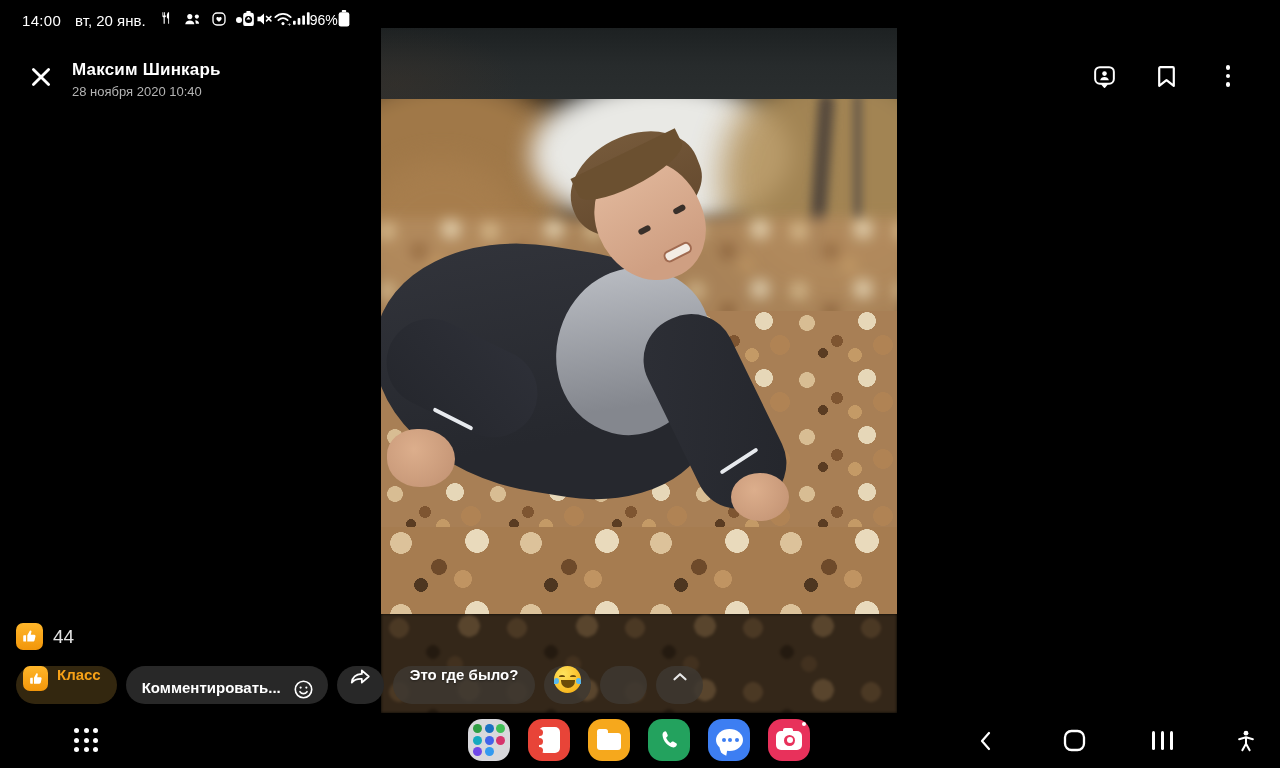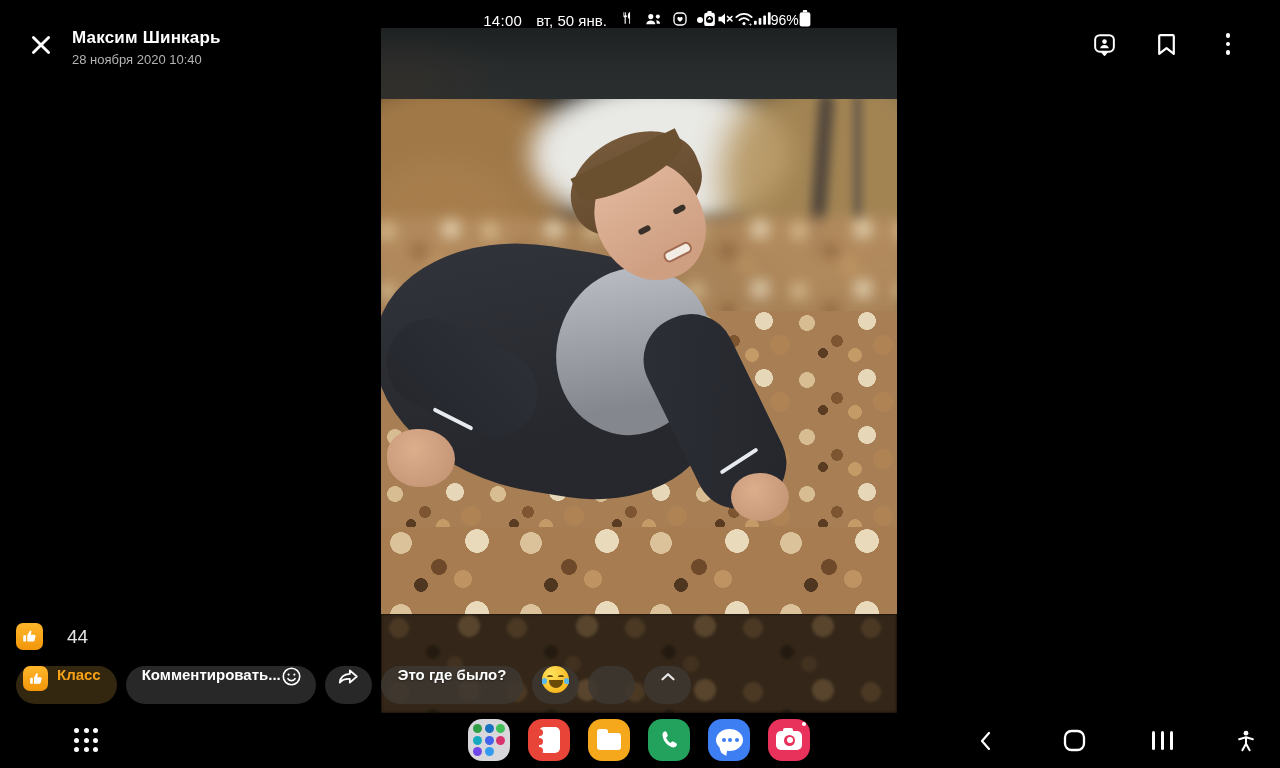--- a/index.html
+++ b/index.html
@@ -1,31 +1,31 @@
 <!DOCTYPE html>
 <html><head>
 <meta charset="utf-8">
 <style>
   * { margin:0; padding:0; box-sizing:border-box; }
   html,body { width:1280px; height:768px; background:#000; overflow:hidden;
     font-family:"Liberation Sans", sans-serif; -webkit-font-smoothing:antialiased; }
 
   
   .status-bar { position:absolute; top:0; left:0; width:1280px; height:28px;
-    background:#000; z-index:50; display:flex; align-items:center; justify-content:center;
+    background:#000; z-index:50; display:flex; align-items:center; justify-content:flex-start;
     color:#fff; font-size:15px; padding:12px 8px 0 22px; }
   .sb-left { display:flex; align-items:center; gap:14px; }
   .sb-left .sb-time { font-weight:400; letter-spacing:.3px; }
   .sb-icons { display:flex; align-items:center; gap:9px; }
   .sb-right { display:flex; align-items:center; }
   .sb-right .pct { font-size:14px; }
   .sb-dot { width:6px; height:6px; border-radius:50%; background:#fff; }
 
   
-  .viewer-header { position:absolute; top:20px; left:0; width:1264px; height:52px; z-index:40;
+  .viewer-header { position:absolute; top:52px; left:0; width:1264px; height:52px; z-index:40;
     display:flex; align-items:flex-start; }
   .close-btn { position:absolute; left:28px; top:12px; width:26px; height:26px; cursor:pointer; }
   .hdr-text { position:absolute; left:72px; top:8px; }
   .hdr-title { color:#fff; font-size:17px; font-weight:700; letter-spacing:.2px; }
   .hdr-sub { color:#b4b4b4; font-size:13px; margin-top:4px; }
   .hdr-actions { position:absolute; right:22px; top:10px; display:flex; align-items:center; gap:34px; }
   .hdr-actions .icon-btn { width:28px; height:28px; display:flex; align-items:center; justify-content:center; cursor:pointer; }
   .kebab { display:flex; flex-direction:column; gap:4px; align-items:center; }
   .kebab i { width:4.5px; height:4.5px; border-radius:50%; background:#fff; }
 
@@ -105,33 +105,33 @@
   .strip-bottom .tex { position:absolute; inset:0; filter:blur(1.5px);
     background-image:
       radial-gradient(circle 10px at 18px 14px, #8d6a45 97%, transparent),
       radial-gradient(circle 7px at 52px 38px, #3f2d1c 97%, transparent),
       radial-gradient(circle 11px at 88px 12px, #a88257 97%, transparent),
       radial-gradient(circle 8px at 74px 50px, #7a5a3a 97%, transparent);
     background-color:#5e462e; background-size:118px 64px; }
   .strip-bottom .dim { position:absolute; inset:0; background:rgba(10,7,4,.5); }
 
   
-  .likes-row { position:absolute; left:16px; top:623px; display:flex; align-items:center; gap:24px; z-index:20; }
+  .likes-row { position:absolute; left:16px; top:623px; display:flex; align-items:center; gap:10px; z-index:20; }
   .like-badge { width:27px; height:27px; border-radius:7px; background:linear-gradient(180deg,#ffb62a,#f2960a);
     display:flex; align-items:center; justify-content:center; }
   .like-count { color:#e3e3e3; font-size:19px; }
 
   
   .action-row { position:absolute; left:16px; top:666px; height:38px; display:flex; align-items:center; gap:9px; z-index:20; }
   .pill { height:38px; border-radius:19px; display:flex; align-items:flex-start; cursor:pointer; }
   .pill-like { background:#33270f; padding:0 16px 0 7px; gap:9px; }
   .pill-like .mini-thumb { width:25px; height:25px; border-radius:7px; background:linear-gradient(180deg,#ffb62a,#f2960a);
     display:flex; align-items:center; justify-content:center; }
   .pill-like .lbl { color:#f7a117; font-size:15px; font-weight:700; }
-  .pill-comment { background:#282828; padding:0 14px 0 16px; }
+  .pill-comment { background:#282828; padding:13px 14px 0 16px; gap:12px; }
   .pill-comment .lbl { color:#fff; font-size:15px; font-weight:700; }
   .pill-circle { width:47px; justify-content:center; background:#282828; }
   .pill-reply { background:rgba(62,56,49,.85); padding:0 17px; }
   .pill-reply .lbl { color:#fff; font-size:15px; font-weight:700; text-shadow:0 1px 2px rgba(0,0,0,.4); }
   .pill-emoji { width:47px; justify-content:center; background:rgba(62,56,49,.85); }
   .pill-collapse { width:47px; justify-content:center; background:rgba(62,56,49,.85); }
 
   
   .emoji { position:relative; width:27px; height:27px; border-radius:50%;
     background:radial-gradient(circle at 35% 30%,#ffe45e,#f7b61e 75%); display:block; }
@@ -179,21 +179,21 @@
   .nav-btn { width:60px; height:55px; display:flex; align-items:center; justify-content:center; cursor:pointer; }
   .recents { display:flex; gap:6px; }
   .recents i { width:3px; height:19px; background:#fff; border-radius:1.5px; }
 </style>
 </head>
 <body>
 
 <div class="status-bar">
   <div class="sb-left">
     <span class="sb-time">14:00</span>
-    <span class="sb-date">вт, 50 янв.</span>
+    <span class="sb-date">вт, 20 янв.</span>
     <span class="sb-icons">
       <span>
         <svg width="15" height="15" viewBox="0 0 24 24" fill="#fff">
             <path d="M7 2v7c0 1.1-.9 2-2 2v11h-2V11c-1.1 0-2-.9-2-2V2h1.5v6H4V2h1.5v6H7V2zm4 0h1.5v20H11v-8.5c-1.4-.6-2.5-2.3-2.5-4.5 0-2.8 1.6-7 2.5-7z" transform="translate(3,0) scale(.92)"></path>
           </svg>
       </span>
       <span>
         <svg width="18" height="15" viewBox="0 0 28 20" fill="#fff">
             <circle cx="9" cy="7" r="4"></circle>
             <path d="M2 19c0-3.9 3.1-6 7-6s7 2.1 7 6z"></path>

